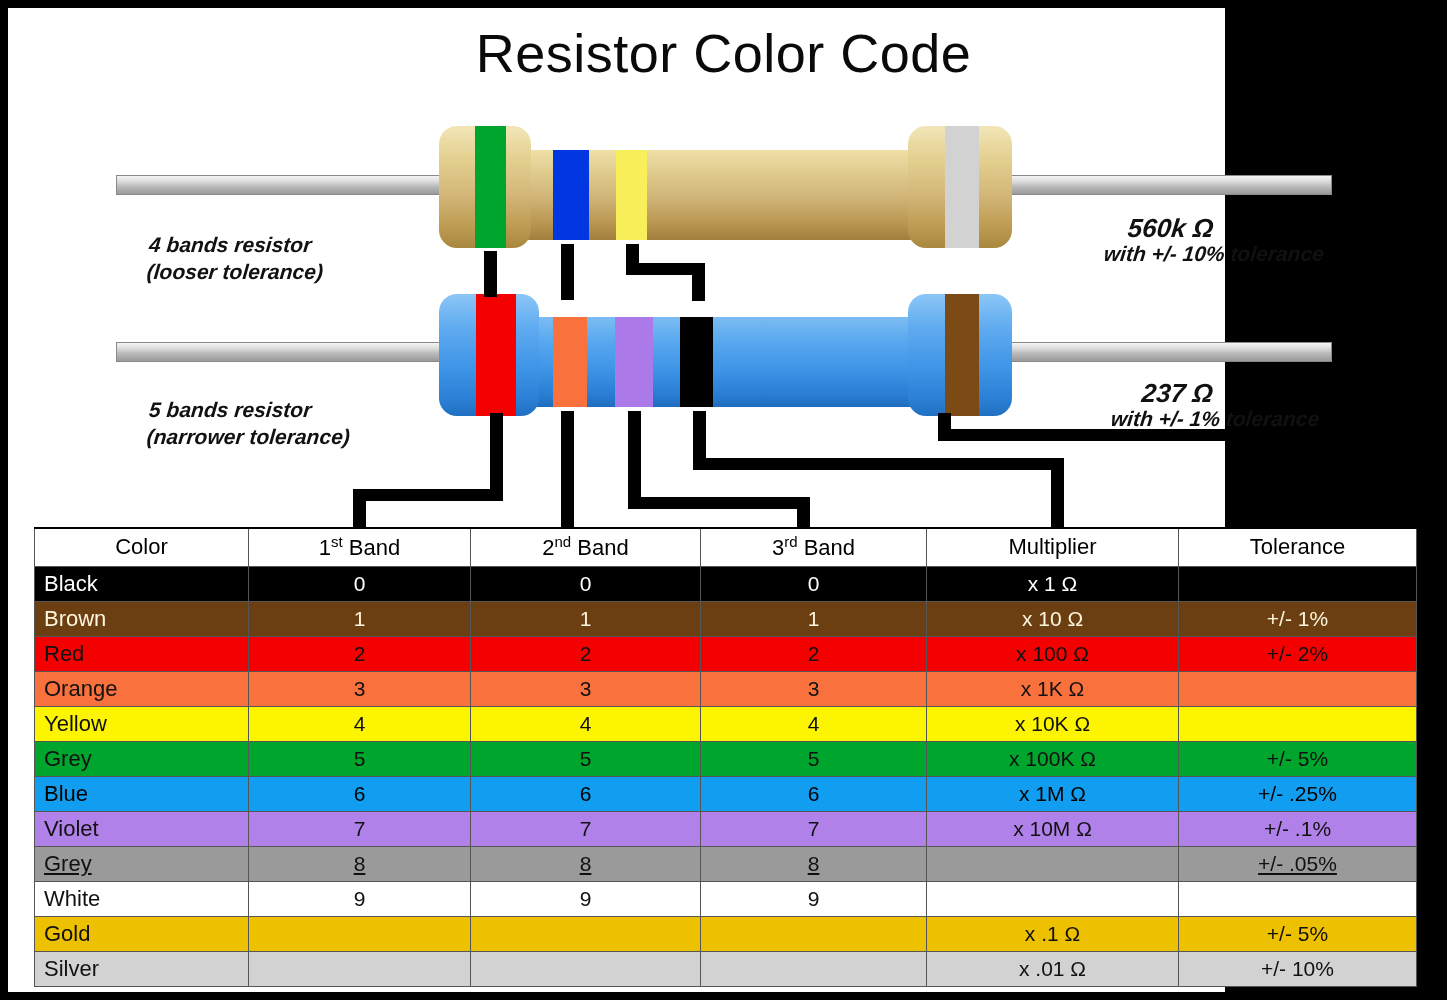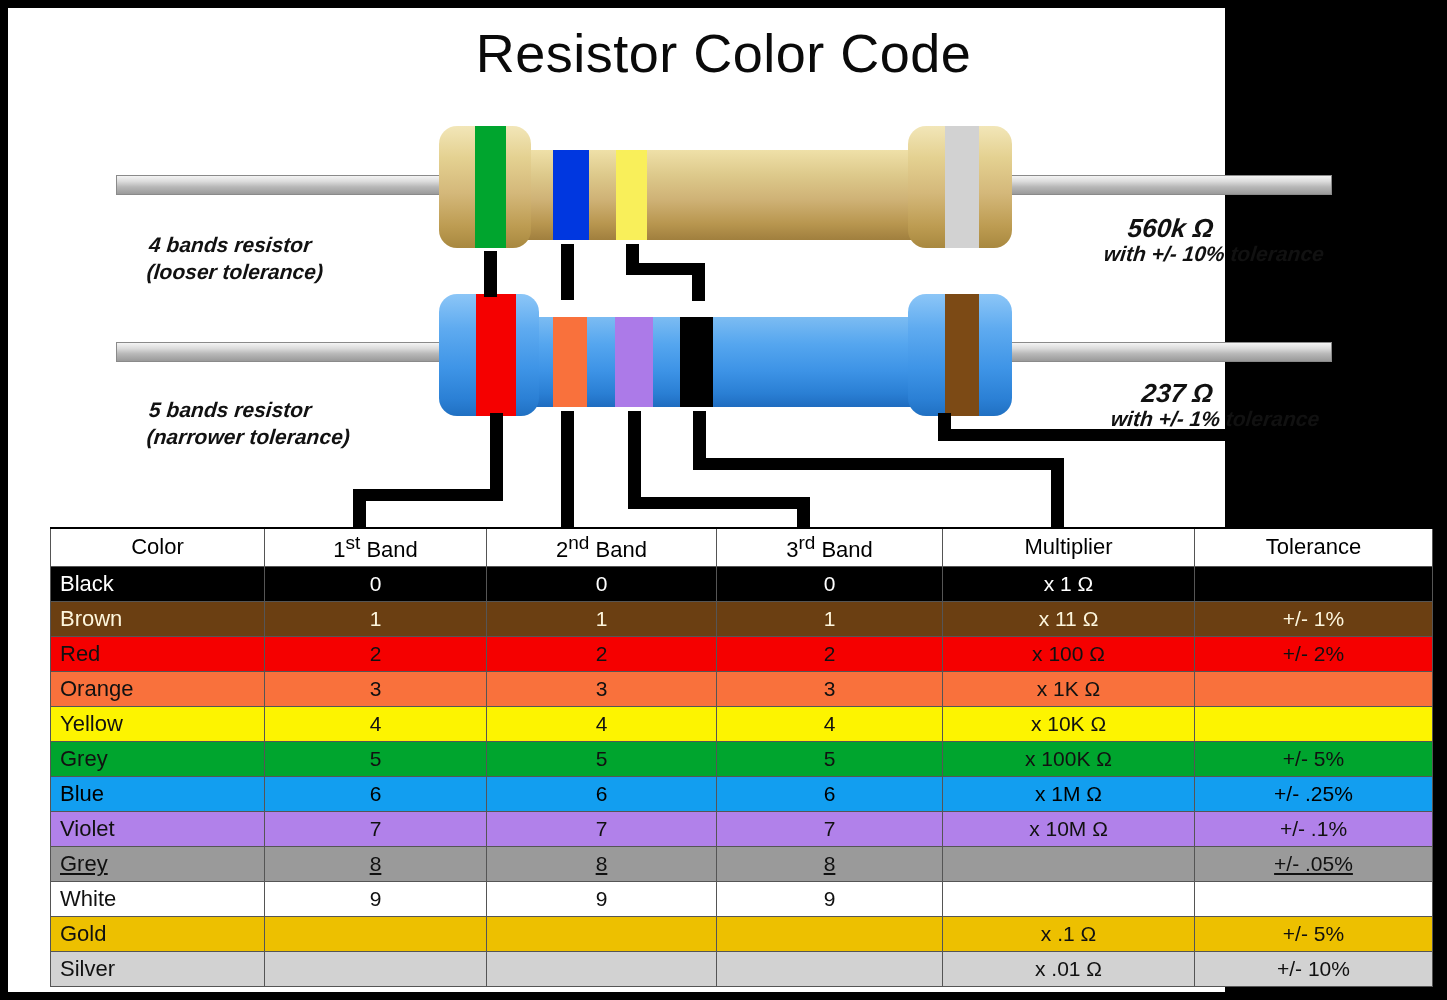--- a/index.html
+++ b/index.html
@@ -65,42 +65,42 @@
   .value-sub{
     position:absolute;
     font-style:italic;font-size:21px;color:#111;font-weight:600;
     transform:skewX(-6deg);
     white-space:nowrap;
   }
   
   .ln{position:absolute;background:#000;}
   
   #table{
-    position:absolute;left:42px;top:519px;
+    position:absolute;left:26px;top:519px;
     width:1382px;
     border-collapse:collapse;
     table-layout:fixed;
   }
   #table th,#table td{
     border:1px solid #555;
     height:35px;
     font-size:21px;
     text-align:center;
     padding:0;
     font-weight:normal;
     box-sizing:border-box;
   }
   #table thead th{
     background:#fff;color:#000;height:38px;font-size:22px;
     border-top:2px solid #000;
   }
   #table td.name{
     text-align:left;padding-left:9px;font-size:22px;
   }
-  #table th sup{font-size:19px;vertical-align:super;}
+  #table th sup{font-size:15px;vertical-align:super;}
 </style>
 </head>
 <body>
 
 <div id="canvas">
 
   <div id="title">Resistor Color Code</div>
 
   <div class="resistor-wrap" style="left:0;top:0;width:1431px;height:260px;">
     <div class="lead" style="left:108px;top:167px;width:340px;"></div>
@@ -208,21 +208,21 @@
           <td>0</td>
           <td>0</td>
           <td>x 1 Ω</td>
           <td></td>
         </tr>
         <tr style="background: rgb(107, 63, 18); color: rgb(253, 246, 221);">
           <td class="name">Brown</td>
           <td>1</td>
           <td>1</td>
           <td>1</td>
-          <td>x 11 Ω</td>
+          <td>x 10 Ω</td>
           <td>+/-  1%</td>
         </tr>
         <tr style="background: rgb(245, 0, 0); color: rgb(17, 17, 17);">
           <td class="name">Red</td>
           <td>2</td>
           <td>2</td>
           <td>2</td>
           <td>x 100 Ω</td>
           <td>+/-  2%</td>
         </tr>

